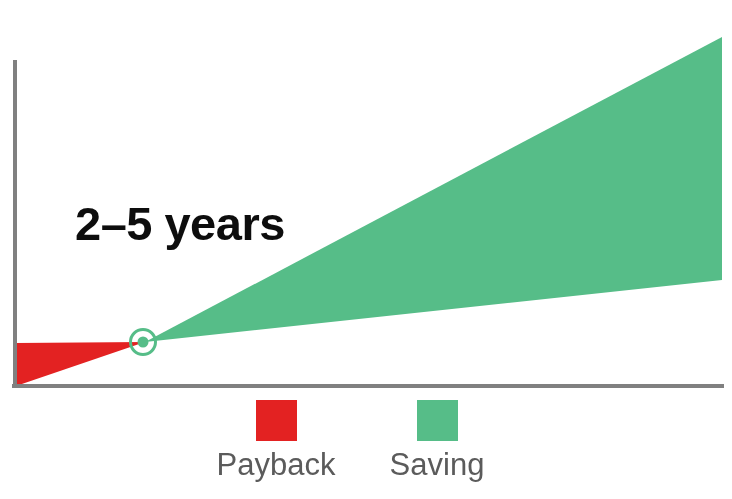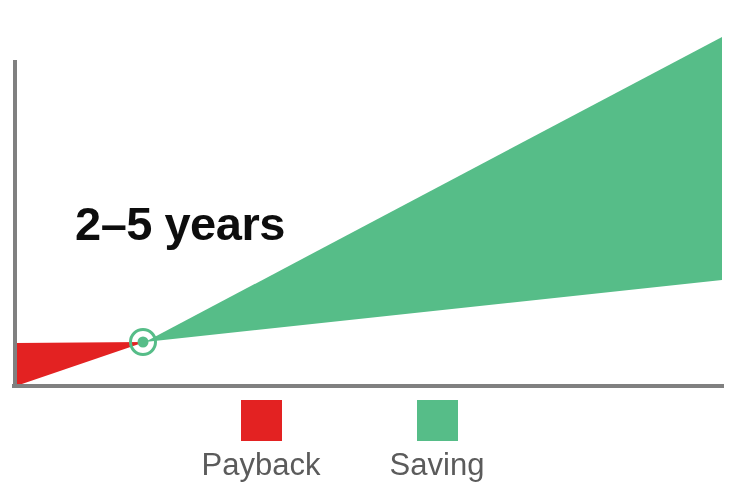--- a/index.html
+++ b/index.html
@@ -45,21 +45,21 @@
     width: 732px;
     height: 90px;
   }
   .legend-item {
     position: absolute;
     top: 0;
     display: flex;
     flex-direction: column;
     align-items: center;
   }
-  .legend-item--payback { left: 160px; width: 202px; justify-content: center; }
+  .legend-item--payback { left: 175px; width: 202px; justify-content: center; }
   .legend-item--saving  { left: 336px; width: 202px; }
   .legend-swatch {
     width: 41px;
     height: 41px;
     display: block;
   }
   .legend-label {
     margin-top: 8px;
     font-family: "Liberation Sans", sans-serif;
     font-size: 31px;

